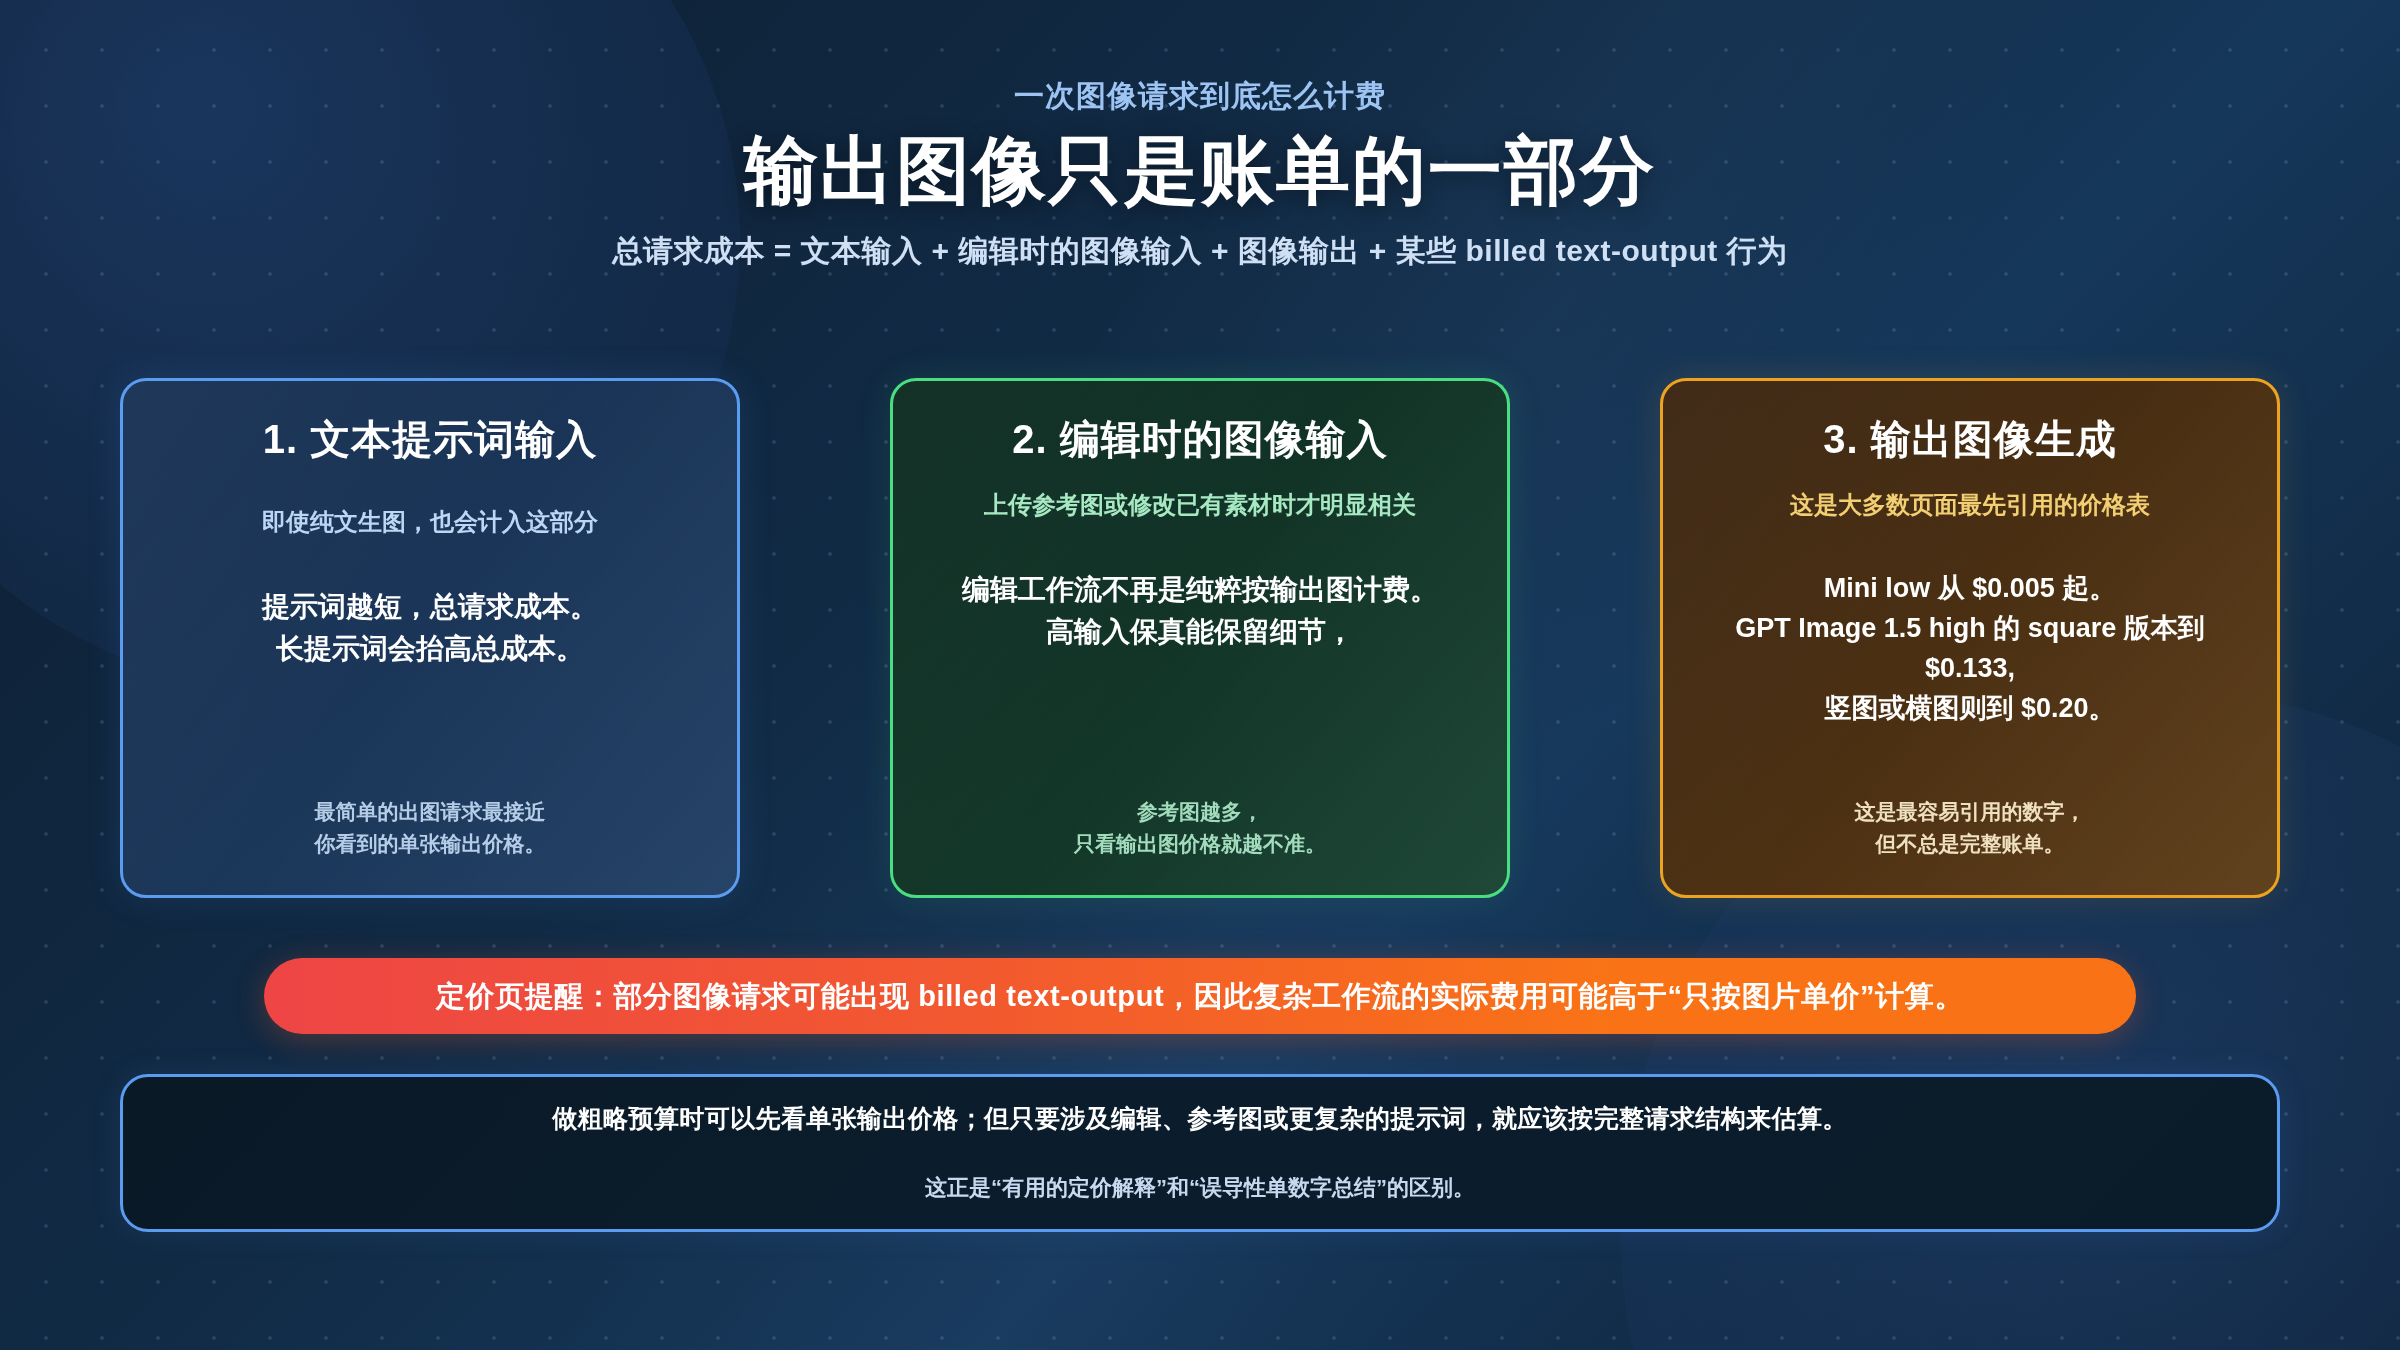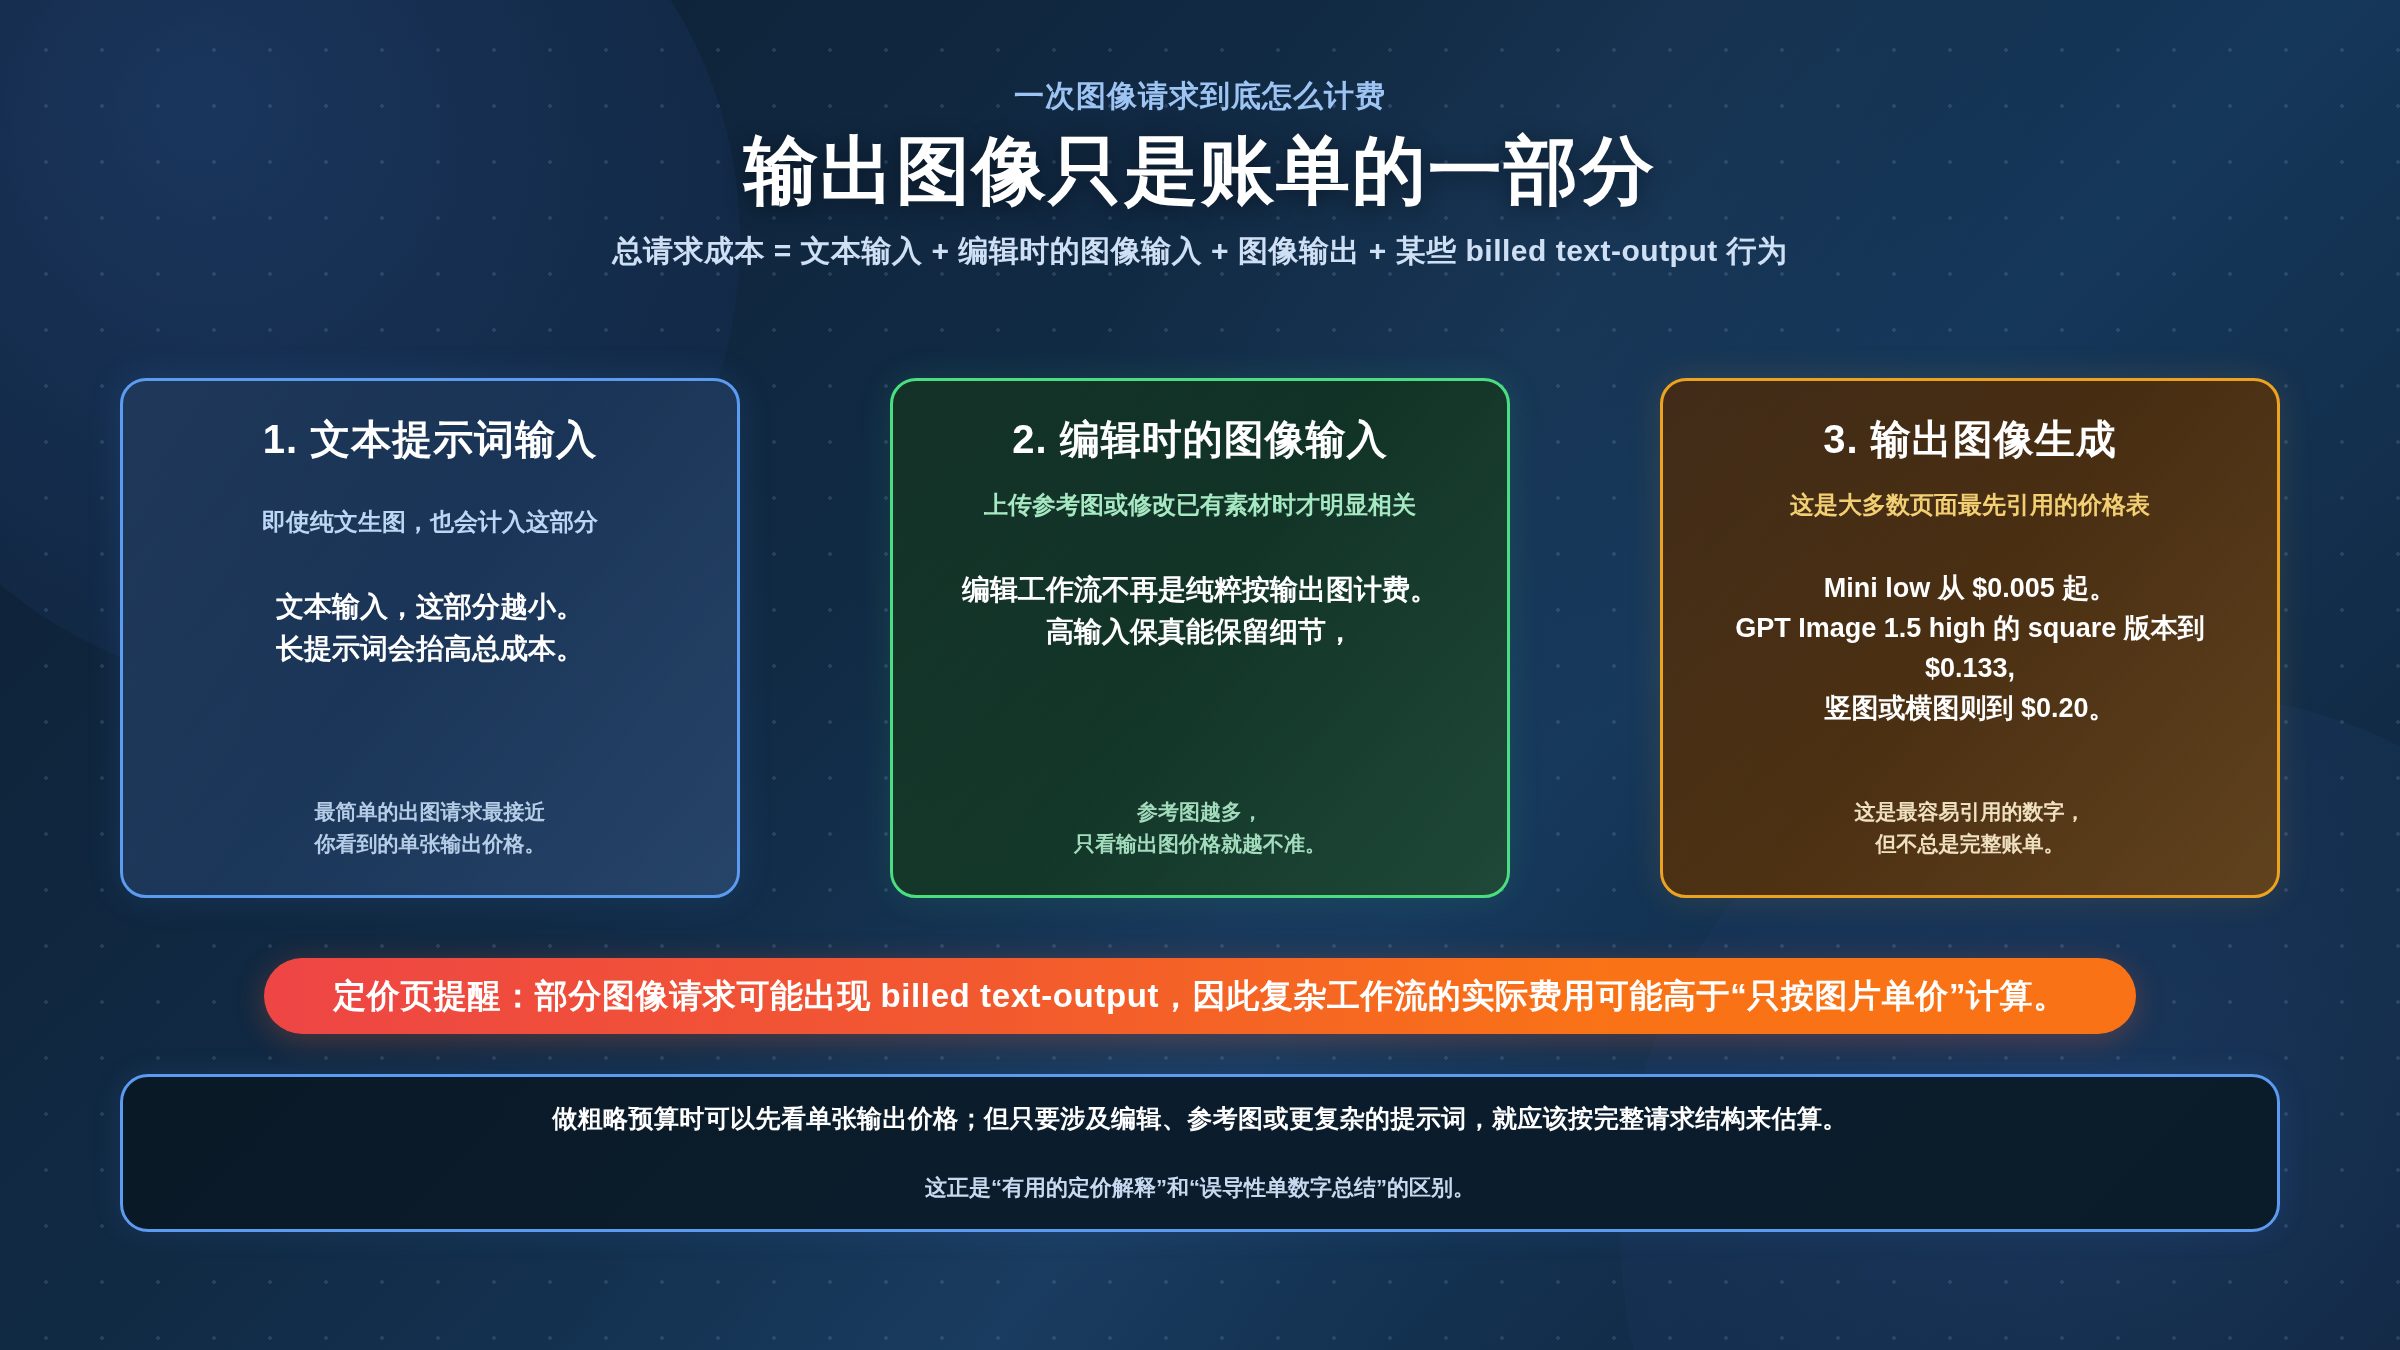--- a/index.html
+++ b/index.html
@@ -194,21 +194,21 @@
     top: 958px;
     height: 76px;
     border-radius: 38px;
     background: linear-gradient(90deg, #ee4545 0%, #f2592f 38%, #f97316 72%, #f97316 100%);
     display: flex;
     align-items: center;
     justify-content: center;
     box-shadow: 0 6px 30px rgba(240,90,40,0.28);
   }
   .alert-text {
-    font-size: 33px;
+    font-size: 29px;
     font-weight: 700;
     color: #ffffff;
     letter-spacing: 0.6px;
     line-height: 1.2;
     padding: 0 24px;
     text-align: center;
   }
 
   
   .summary {
@@ -262,21 +262,21 @@
       <div class="headline">输出图像只是账单的一部分</div>
       <div class="subhead">总请求成本 = 文本输入 + 编辑时的图像输入 + 图像输出 + 某些 billed text-output 行为</div>
     </div>
 
     <div class="cards">
 
       <div class="card card-blue">
         <div class="card-title">1. 文本提示词输入</div>
         <div class="card-sub">即使纯文生图，也会计入这部分</div>
         <div class="card-body">
-          <div>文本输入，这部分越小。</div>
+          <div>提示词越短，总请求成本。</div>
           <div>长提示词会抬高总成本。</div>
         </div>
         <div class="card-note">
           <div>最简单的出图请求最接近</div>
           <div>你看到的单张输出价格。</div>
         </div>
       </div>
 
       <div class="card card-green">
         <div class="card-title">2. 编辑时的图像输入</div>

